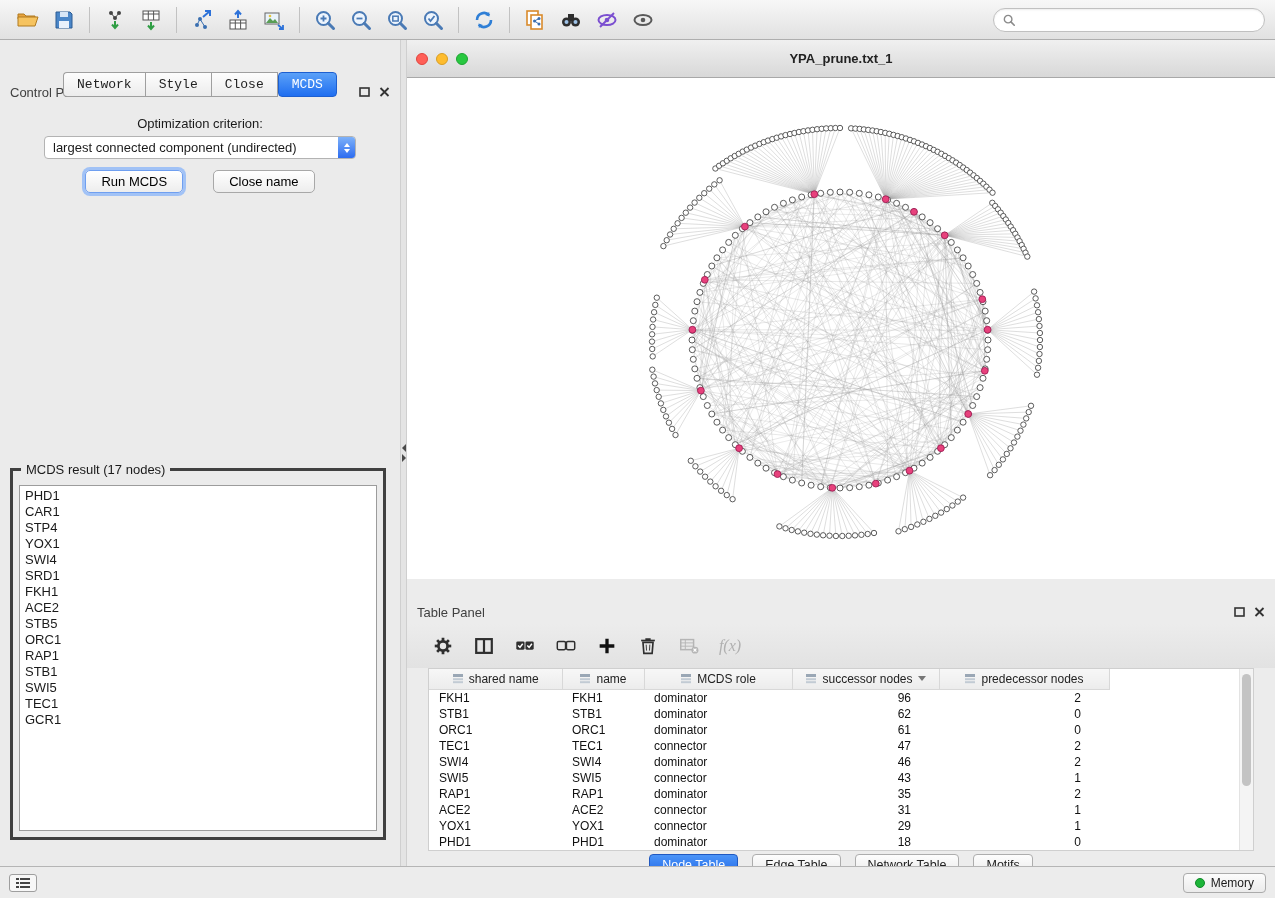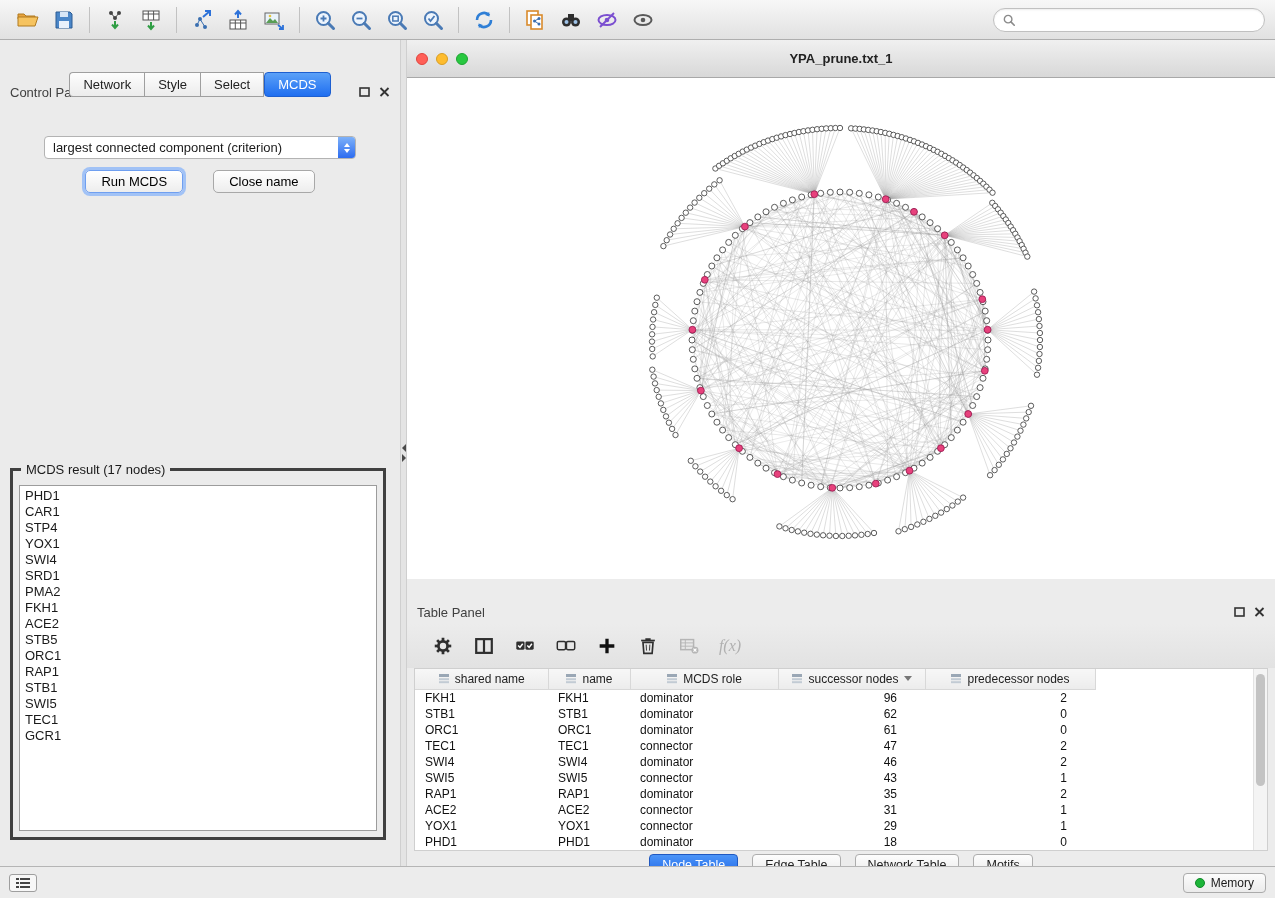--- a/index.html
+++ b/index.html
@@ -19,21 +19,21 @@
 
   
   .workspace { position:absolute; top:40px; left:0; width:1275px; height:826px; display:flex; background:#ececec; }
 
   
   .control-panel { position:relative; width:400px; height:100%; background:#ebebeb; }
   .panel-header { height:24px; display:flex; align-items:center; padding:0 10px; font-size:13px; color:#404040;margin-top:40px; }
   .panel-header .ph-btns { margin-left:auto; display:flex; gap:9px; align-items:center; }
   .tabs-row { position:absolute; top:32px; left:0; width:100%; display:flex; justify-content:center; }
   .tab { padding:4px 13px; font-size:13px; color:#222; background:linear-gradient(#fdfdfd,#ececec);
-    border:1px solid #9f9f9f; border-right:none; }
+    border:1px solid #9f9f9f; border-right:none;font-family:Liberation Mono, monospace; }
   .tab:first-child { border-radius:4px 0 0 4px; }
   .tab.last { border-right:1px solid #9f9f9f; }
   .tab.active { background:linear-gradient(#5ba1f8,#1f6ef0); color:#fff; border:1px solid #1d5fd0; border-radius:4px; }
   .opt-label { position:absolute; top:76px; width:100%; text-align:center; font-size:13px; }
   .combo { position:absolute; top:96px; left:44px; width:312px; height:23px; background:#fff;
     border:1px solid #b3b3b3; border-radius:4px; display:flex; align-items:center; padding-left:8px; font-size:13px; }
   .combo-stepper { margin-left:auto; width:17px; height:21px; border-radius:0 3px 3px 0;
     background:linear-gradient(#7db1f9,#2d6cf0); display:flex; flex-direction:column; align-items:center; justify-content:center; gap:2px; }
   .tri-up { width:0; height:0; border-left:3.5px solid transparent; border-right:3.5px solid transparent; border-bottom:4.5px solid #fff; }
   .tri-down { width:0; height:0; border-left:3.5px solid transparent; border-right:3.5px solid transparent; border-top:4.5px solid #fff; }
@@ -65,21 +65,21 @@
   .light.green { background:#28c840; border:1px solid #1ea433; }
   .net-title { position:absolute; left:0; width:100%; text-align:center; font-weight:bold; font-size:13px; color:#222; }
   .net-canvas { flex:1; position:relative; background:#fff; }
 
   
   .table-panel { flex:1; display:flex; flex-direction:column; background:#ececec; }
   .table-toolbar { height:44px; display:flex; align-items:center; padding-left:24px; gap:17px;
     background:linear-gradient(#ececec,#e2e2e2); flex:none; }
   .tt-btn { width:24px; height:24px; display:flex; align-items:center; justify-content:center; }
   .fx { font-family:"Liberation Serif", serif; font-style:italic; font-size:16px; color:#b0b0b0;text-align:center; }
-  .table-wrap { flex:1; background:#fff; margin:0 7px; border:1px solid #cfcfcf; position:relative; overflow:hidden; }
+  .table-wrap { flex:1; background:#fff; margin:0 21px; border:1px solid #cfcfcf; position:relative; overflow:hidden; }
   table.node-table { border-collapse:collapse; table-layout:fixed; width:680px; font-size:12px; }
   .node-table thead th { height:20px; background:linear-gradient(#f7f7f7,#ececec);
     border-right:1px solid #d8d8d8; border-bottom:1px solid #d8d8d8; font-weight:normal; padding:0; }
   .hcell { display:flex; align-items:center; justify-content:center; gap:5px; font-size:12px; color:#222; }
   .hchev { width:0; height:0; border-left:4px solid transparent; border-right:4px solid transparent; border-top:5px solid #777; }
   .node-table tbody td { height:16px; line-height:16px; padding:0 10px; white-space:nowrap; overflow:hidden; color:#111; }
   .node-table td.num { text-align:right; padding-right:28px; }
   .vscroll { position:absolute; top:0; right:0; bottom:0; width:14px; background:#f4f4f4; border-left:1px solid #e3e3e3; }
   .vthumb { position:absolute; top:5px; right:2px; width:9px; height:62%; background:#c3c3c3; border-radius:5px; }
   .table-tabs { height:28px; display:flex; justify-content:center; align-items:center; gap:14px; flex:none; }
@@ -255,25 +255,26 @@
             <rect x="1" y="1" width="9" height="8" fill="none" stroke="#333" stroke-width="1.6"></rect>
           </svg>
           <svg width="11" height="10" viewBox="0 0 11 10">
             <path d="M1.5 1 L9.5 9 M9.5 1 L1.5 9" stroke="#333" stroke-width="1.8"></path>
           </svg>
         </span>
       </div>
       <div class="tabs-row">
         <span class="tab">Network</span>
         <span class="tab">Style</span>
-        <span class="tab last">Select</span>
+        <span class="tab last">Close</span>
         <span class="tab active">MCDS</span>
       </div>
+      <div class="opt-label">Optimization criterion:</div>
       <div class="combo">
-        <span>largest connected component (criterion)</span>
+        <span>largest connected component (undirected)</span>
         <span class="combo-stepper">
           <span class="tri-up"></span>
             <span class="tri-down"></span>
         </span>
       </div>
       <div class="btn-row">
         <button class="btn focus">Run MCDS</button>
         <button class="btn">Close name</button>
       </div>
       <div class="fieldset">
@@ -286,21 +287,20 @@
 
             <div class="mcds-item">STP4</div>
 
 
             <div class="mcds-item">YOX1</div>
 
             <div class="mcds-item">SWI4</div>
 
             <div class="mcds-item">SRD1</div>
 
-            <div class="mcds-item">PMA2</div>
 
             <div class="mcds-item">FKH1</div>
 
             <div class="mcds-item">ACE2</div>
 
             <div class="mcds-item">STB5</div>
 
             <div class="mcds-item">ORC1</div>
 
             <div class="mcds-item">RAP1</div>

